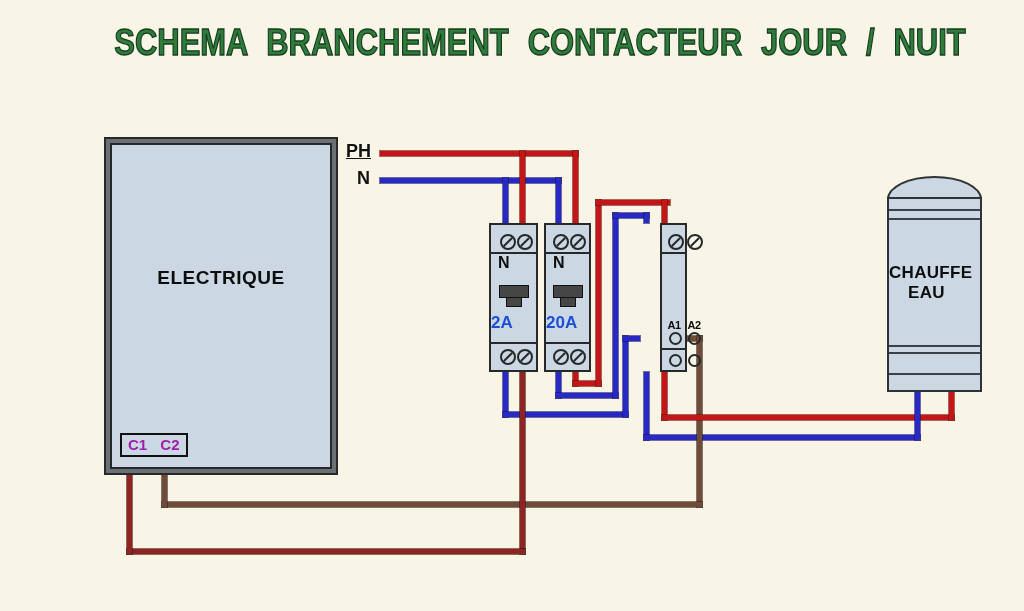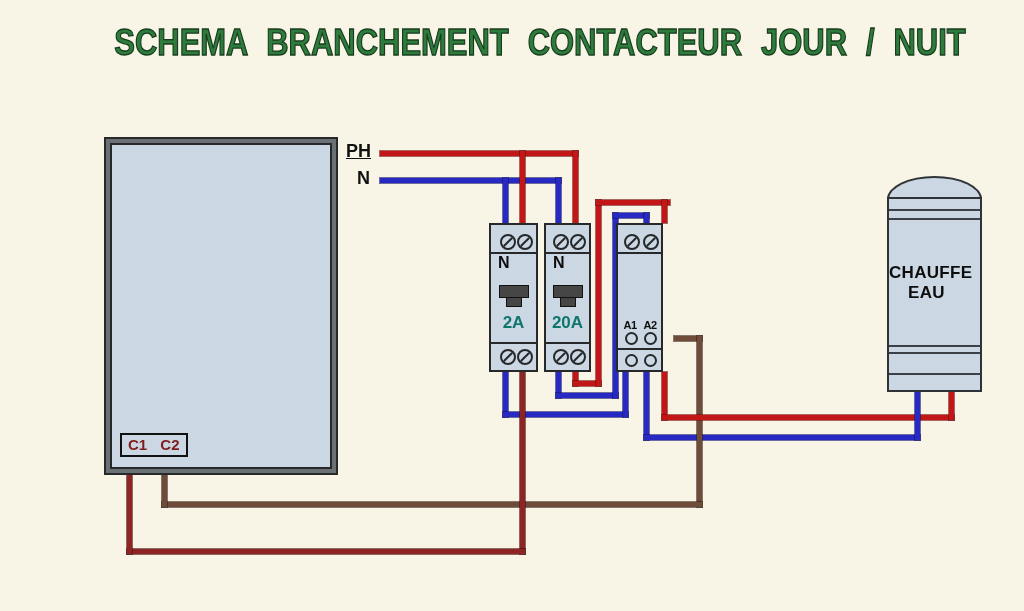--- a/index.html
+++ b/index.html
@@ -36,48 +36,48 @@
     border:4px solid #6b7075;
     box-shadow:0 0 0 2px #26282a, inset 0 0 0 2px #26282a;
     z-index:5;
   }
   .meter-label{
     position:absolute;left:0;right:0;top:124px;text-align:center;
     font-size:19px;font-weight:bold;letter-spacing:.5px;line-height:22px;color:#0d0d0d;
   }
   .c1c2{
     position:absolute;left:10px;bottom:12px;border:2px solid #111;
-    padding:1px 6px 2px 6px;font-size:15px;font-weight:bold;word-spacing:9px;color:#7f1d1d;
+    padding:1px 6px 2px 6px;font-size:15px;font-weight:bold;word-spacing:9px;color:#a21caf;
     background:var(--module-fill,#c8d5e1);
   }
   
   .module{
     position:absolute;box-sizing:border-box;top:223px;height:149px;
     background:var(--module-fill,#cbd8e3);
     border:2px solid var(--module-border,#26282a);
     z-index:5;
   }
   .m2a{left:461px;width:49px;}
   .m20a{left:516px;width:47px;}
-  .mcon{left:588px;width:47px;}
+  .mcon{left:632px;width:27px;}
   .hr-line{position:absolute;left:-1px;right:-1px;height:2px;background:var(--module-border,#26282a);}
   .screw{
     position:absolute;width:16px;height:16px;box-sizing:border-box;
     border:2px solid #26282a;border-radius:50%;overflow:hidden;
   }
   .screw::after{
     content:"";position:absolute;left:50%;top:-2px;bottom:-2px;width:2px;margin-left:-1px;
     background:#26282a;transform:rotate(45deg);
   }
   .dot{
     position:absolute;width:13px;height:13px;box-sizing:border-box;
     border:2px solid #26282a;border-radius:50%;
   }
   .nlab{position:absolute;left:7px;top:29px;font-size:16px;font-weight:bold;color:#0d0d0d;}
-  .rating{position:absolute;left:0;right:0;top:88px;text-align:center;font-size:17px;font-weight:bold;color:#0f766e;}
+  .rating{position:absolute;left:0;right:0;top:88px;font-size:17px;font-weight:bold;color:#1d4ed8;}
   .tg1{position:absolute;left:50%;margin-left:-15px;top:60px;width:30px;height:13px;background:#464646;border:1px solid #111;box-sizing:border-box;}
   .tg2{position:absolute;left:50%;margin-left:-8px;top:72px;width:16px;height:10px;background:#464646;border:1px solid #111;box-sizing:border-box;}
   .coil-lab{position:absolute;top:94px;width:20px;text-align:center;font-size:11px;font-weight:bold;color:#0d0d0d;letter-spacing:-.5px;}
   
   .heater-dome{
     position:absolute;left:859px;top:176px;width:95px;height:23px;box-sizing:border-box;
     background:var(--module-fill,#cbd8e3);
     border:2px solid #2f3338;border-bottom:none;
     border-radius:50% 50% 0 0 / 100% 100% 0 0;
     z-index:5;
@@ -135,20 +135,21 @@
   <i class="w red z3" style="left:545px;top:381px;width:28px;height:5px"></i>
   <i class="w red z3" style="left:568px;top:200px;width:5px;height:186px"></i>
   <i class="w red z3" style="left:568px;top:200px;width:74px;height:5px"></i>
   <i class="w red z3" style="left:634px;top:200px;width:5px;height:23px"></i>
   <i class="w red z3" style="left:634px;top:372px;width:5px;height:48px"></i>
   <i class="w red z3" style="left:634px;top:415px;width:292px;height:5px"></i>
   <i class="w red z3" style="left:921px;top:392px;width:5px;height:28px"></i>
 
   <div class="meter">
     <div class="meter-label">
+      <div>ELECTRIQUE</div>
     </div>
     <div class="c1c2">C1 C2</div>
   </div>
 
   <div class="module m2a">
     <i class="hr-line" style="top:27px"></i>
     <i class="hr-line" style="top:117px"></i>
     <i class="screw" style="left:9px;top:9px"></i>
     <i class="screw" style="left:26px;top:9px"></i>
     <span class="nlab">N</span>

